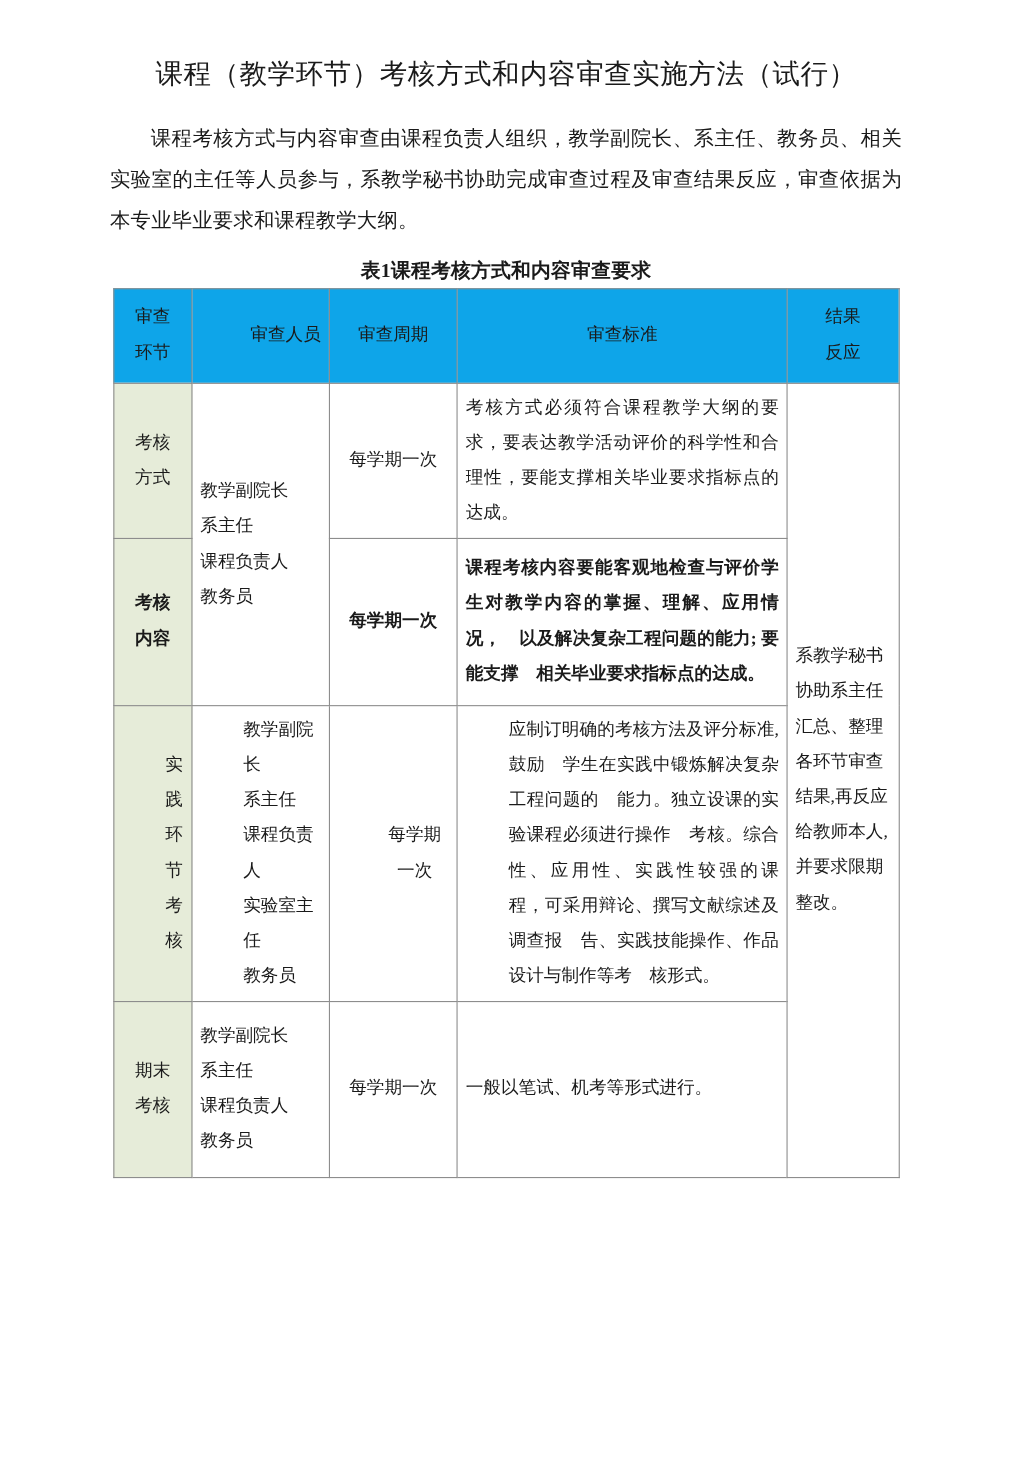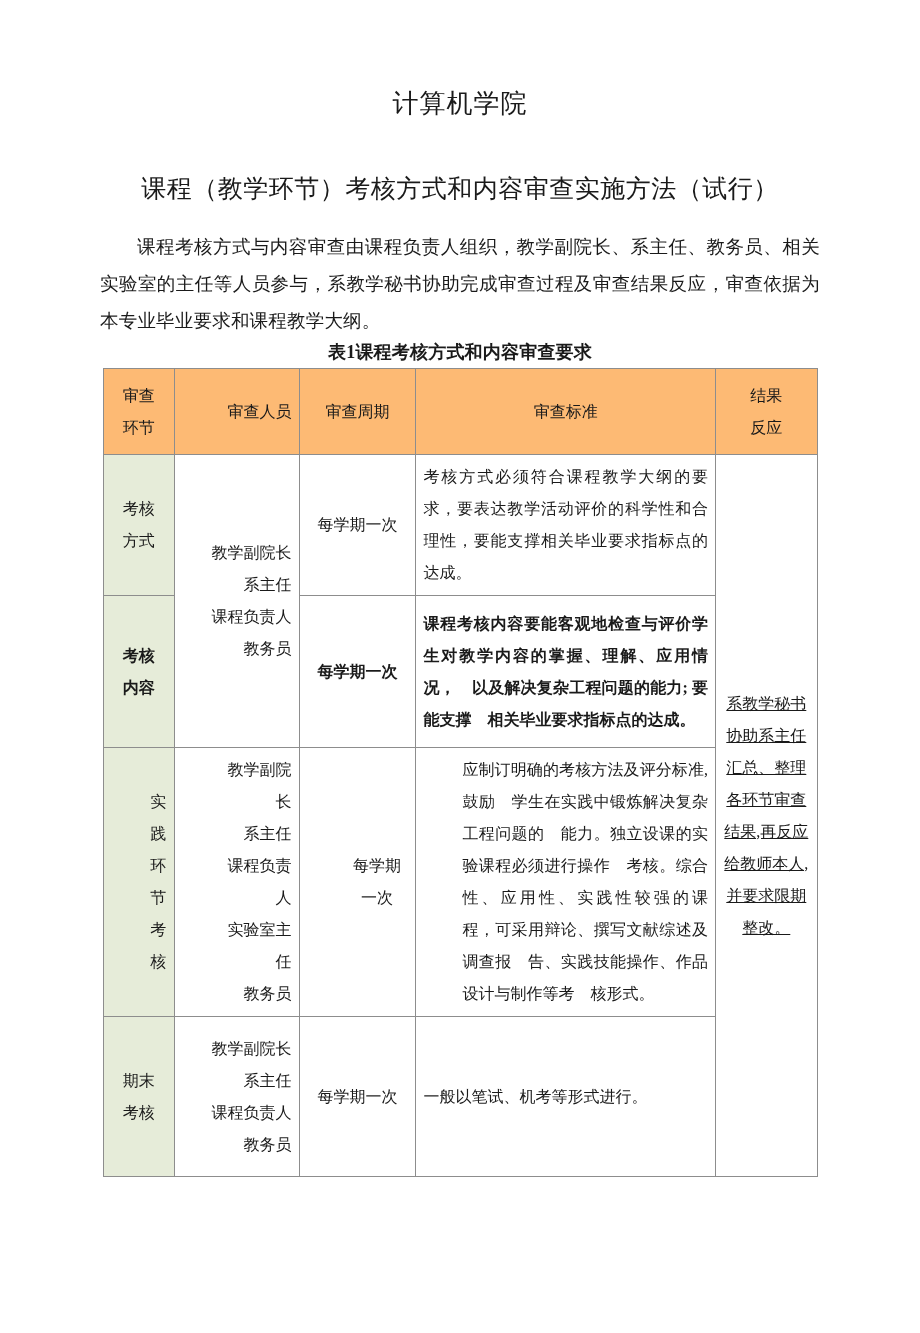--- a/index.html
+++ b/index.html
@@ -60,20 +60,21 @@
   .para.footer-note {
     margin-top: 44px;
     text-indent: 2em;
   }
 
   
   .table-caption {
     text-align: center;
     font-size: 18px;
     font-weight: bold;
+    margin-top: 14px;
     margin-bottom: 4px;
     letter-spacing: 0.2px;
   }
 
   
   table.review-table {
     border-collapse: collapse;
     width: 715px;
     table-layout: fixed;
     margin: 0 auto;
@@ -83,82 +84,80 @@
   table.review-table th {
     border: 1px solid #8d8d8d;
     vertical-align: middle;
     font-weight: 400;
     font-size: 16px;
     line-height: 2.0;
     padding: 6px 7px;
   }
 
   thead th {
-    background: #fdba74;
+    background: #0ea5e9;
     text-align: center;
     font-size: 17px;
     line-height: 1.85;
     height: 86px;
   }
 
   th.col-stage   { width: 65px; }
   th.col-people  { width: 113px; text-align: right; }
   th.col-cycle   { width: 106px; }
   th.col-std     { width: 272px; }
   th.col-result  { width: 92px; }
 
   td.cell-stage {
     background: #e6ecd9;
     text-align: center;
     width: 65px;
     line-height: 2.1;
   }
 
   td.cell-people {
-    text-align: right;
+    text-align: left;
     padding-left: 10px;
     line-height: 2.15;
   }
 
   td.cell-cycle {
     text-align: center;
   }
 
   td.cell-standard {
     text-align: justify;
     text-justify: inter-ideograph;
     line-height: 2.15;
     padding-left: 9px;
     padding-right: 7px;
   }
 
   td.cell-result {
-    text-align: center;
+    text-align: left;
     padding-left: 9px;
     padding-right: 5px;
     vertical-align: top;
     line-height: 2.15;
     word-break: break-all;
-    text-decoration: underline;
   }
 
   
   tr.row-1 td { height: 110px; }
   tr.row-2 td { height: 152px; font-weight: bold; }
   tr.row-3 td { height: 250px; padding-left: 46px; }
   tr.row-4 td { height: 160px; }
 
   .stack-line { display: block; }
 </style>
 </head>
 <body>
 
 <div class="page">
 
-  <h1 class="doc-title">计算机学院</h1>
 
   <h2 class="doc-subtitle">课程（教学环节）考核方式和内容审查实施方法（试行）</h2>
 
   <p class="para intro">课程考核方式与内容审查由课程负责人组织，教学副院长、系主任、教务员、相关实验室的主任等人员参与，系教学秘书协助完成审查过程及审查结果反应，审查依据为本专业毕业要求和课程教学大纲。</p>
 
   <div class="table-caption">表1课程考核方式和内容审查要求</div>
 
   <table class="review-table">
     <thead>
       <tr>

